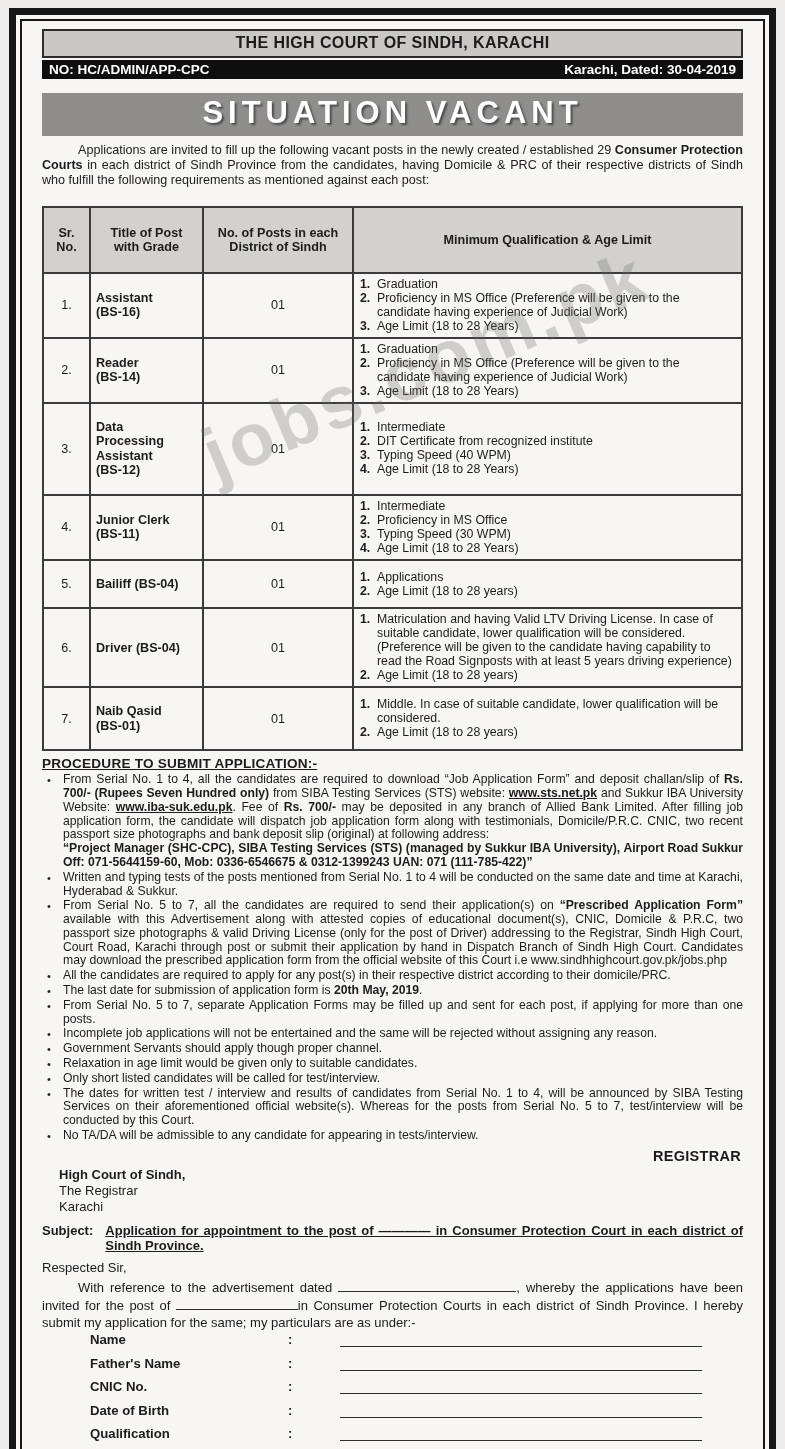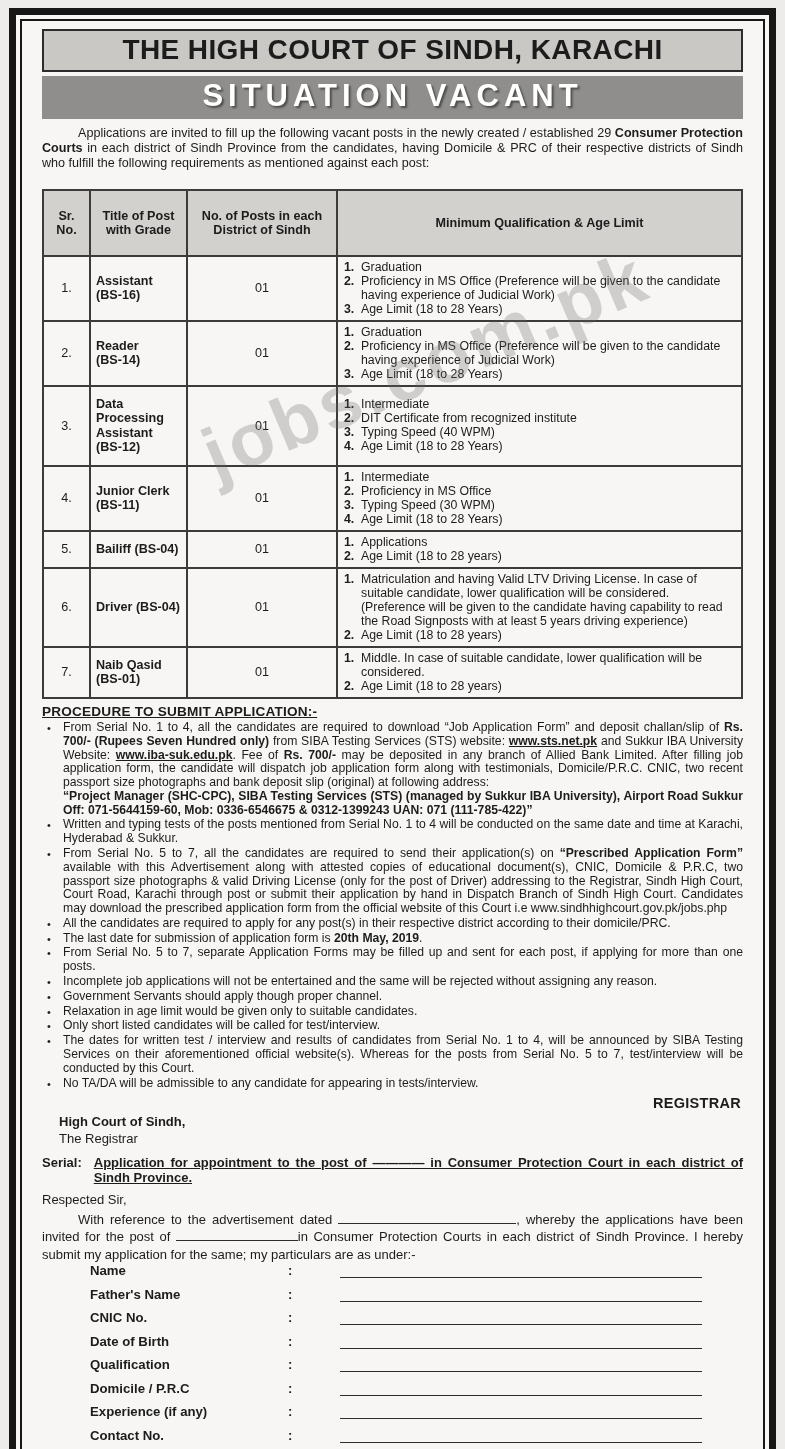--- a/index.html
+++ b/index.html
@@ -21,46 +21,46 @@
   }
   .watermark {
     position: absolute; left: 168px; top: 398px;
     font-size: 74px; font-weight: bold; letter-spacing: 4px;
     color: rgba(105,105,105,0.28);
     transform: rotate(-23deg); transform-origin: left top;
     white-space: nowrap; pointer-events: none; z-index: 6;
   }
   .title-box {
     border: 2px solid #2c2c2c; background: #c9c8c5;
-    text-align: center; font-weight: bold; font-size: 28px;
+    text-align: center; font-weight: bold; font-size: 16px;
     padding: 3px 0 4px; letter-spacing: 0.4px;
   }
   .ref-bar {
     background: #0e0e0e; color: #fff; font-weight: bold; font-size: 13.5px;
     display: flex; justify-content: space-between; align-items: center;
     padding: 2px 7px; margin-top: 2px;
   }
   .banner {
     background: #8f8e8c; color: #fff; text-align: center;
     font-weight: bold; font-size: 31px; letter-spacing: 5px;
-    padding: 2px 0 5px; margin-top: 4px;
+    padding: 2px 0 5px; margin-top: 14px;
     text-shadow: 2px 2px 2px rgba(45,45,45,0.65);
   }
   .intro { margin: 7px 0 18px; font-size: 12.6px; line-height: 1.18; text-align: justify; }
   .intro .indent { display: inline-block; width: 36px; }
 
   table.posts { width: 100%; border-collapse: collapse; }
   table.posts th, table.posts td { border: 2px solid #3b3b3b; vertical-align: middle; }
   table.posts th {
     background: #d2d1ce; font-size: 12.6px; font-weight: bold;
     text-align: center; line-height: 1.12; padding: 18px 2px; white-space: pre-line;
   }
-  .col-sr { width: 47px; } .col-title { width: 97px; } .col-posts { width: 150px; }
+  .col-sr { width: 47px; } .col-title { width: 113px; } .col-posts { width: 150px; }
   td.c-sr { text-align: center; font-size: 12.6px; padding: 2px 3px; }
-  td.c-title { font-weight: bold; font-size: 12.6px; line-height: 1.15; padding: 10px 5px; white-space: pre-line; }
+  td.c-title { font-weight: bold; font-size: 12.6px; line-height: 1.15; padding: 16px 5px; white-space: pre-line; }
   td.c-posts { text-align: center; font-size: 12.6px; }
   td.c-qual { padding: 3px 6px 4px; }
   .qitem { display: flex; font-size: 12.3px; line-height: 1.14; }
   .qnum { font-weight: bold; width: 17px; flex: none; }
   .qtext { flex: 1; white-space: pre-line; }
 
   .proc-heading { font-size: 13.6px; font-weight: bold; text-decoration: underline; margin: 5px 0 2px; letter-spacing: 0.2px; }
   .bullet { display: flex; font-size: 12.2px; line-height: 1.13; margin: 1px 0; }
   .bdot { width: 21px; flex: none; padding-left: 5px; font-size: 11px; padding-top: 1px; }
   .btext { flex: 1; text-align: justify; }
@@ -82,20 +82,24 @@
   .fline { width: 362px; border-bottom: 1.4px solid #2d2d2d; height: 15px; }
 </style>
 </head>
 <body>
 
 <div class="frame-outer">
   <div class="frame-inner">
 
     <div class="title-box">THE HIGH COURT OF SINDH, KARACHI</div>
 
+    <div class="ref-bar">
+      <span>NO: HC/ADMIN/APP-CPC</span>
+      <span>Karachi, Dated: 30-04-2019</span>
+    </div>
 
     <div class="banner">SITUATION VACANT</div>
 
     <p class="intro"><span class="indent"></span><span><span>Applications are invited to fill up the following vacant posts in the newly created / established 29 </span><span style="font-weight: bold;">Consumer Protection Courts</span><span> in each district of Sindh Province from the candidates, having Domicile &amp; PRC of their respective districts of Sindh who fulfill the following requirements as mentioned against each post:</span></span></p>
 
     <table class="posts">
       <thead>
         <tr>
           <th class="col-sr">Sr.
 No.</th>
@@ -298,24 +302,25 @@
           <span class="btext"><span>No TA/DA will be admissible to any candidate for appearing in tests/interview.</span></span>
         </div>
       </div>
 
     <div class="registrar">REGISTRAR</div>
 
     <div class="letter">
       <div class="addressee">
           <div style="font-weight: bold;">High Court of Sindh,</div>
           <div>The Registrar</div>
+          <div>Karachi</div>
         </div>
 
       <div class="subject-row">
-        <span>Serial:</span>
+        <span>Subject:</span>
         <span class="subject-text">Application for appointment to the post of ———— in Consumer Protection Court in each district of Sindh Province.</span>
       </div>
 
       <div class="salutation">Respected Sir,</div>
 
       <p class="body-par"><span class="indent"></span><span><span>With reference to the advertisement dated </span><span class="blank" style="width:178px"></span><span>, whereby the applications have been invited for the post of </span><span class="blank" style="width:122px"></span><span>in Consumer Protection Courts in each district of Sindh Province. I hereby submit my application for the same; my particulars are as under:-</span></span></p>
 
       <div>
           <div class="frow">
             <span class="flabel">Name</span>

